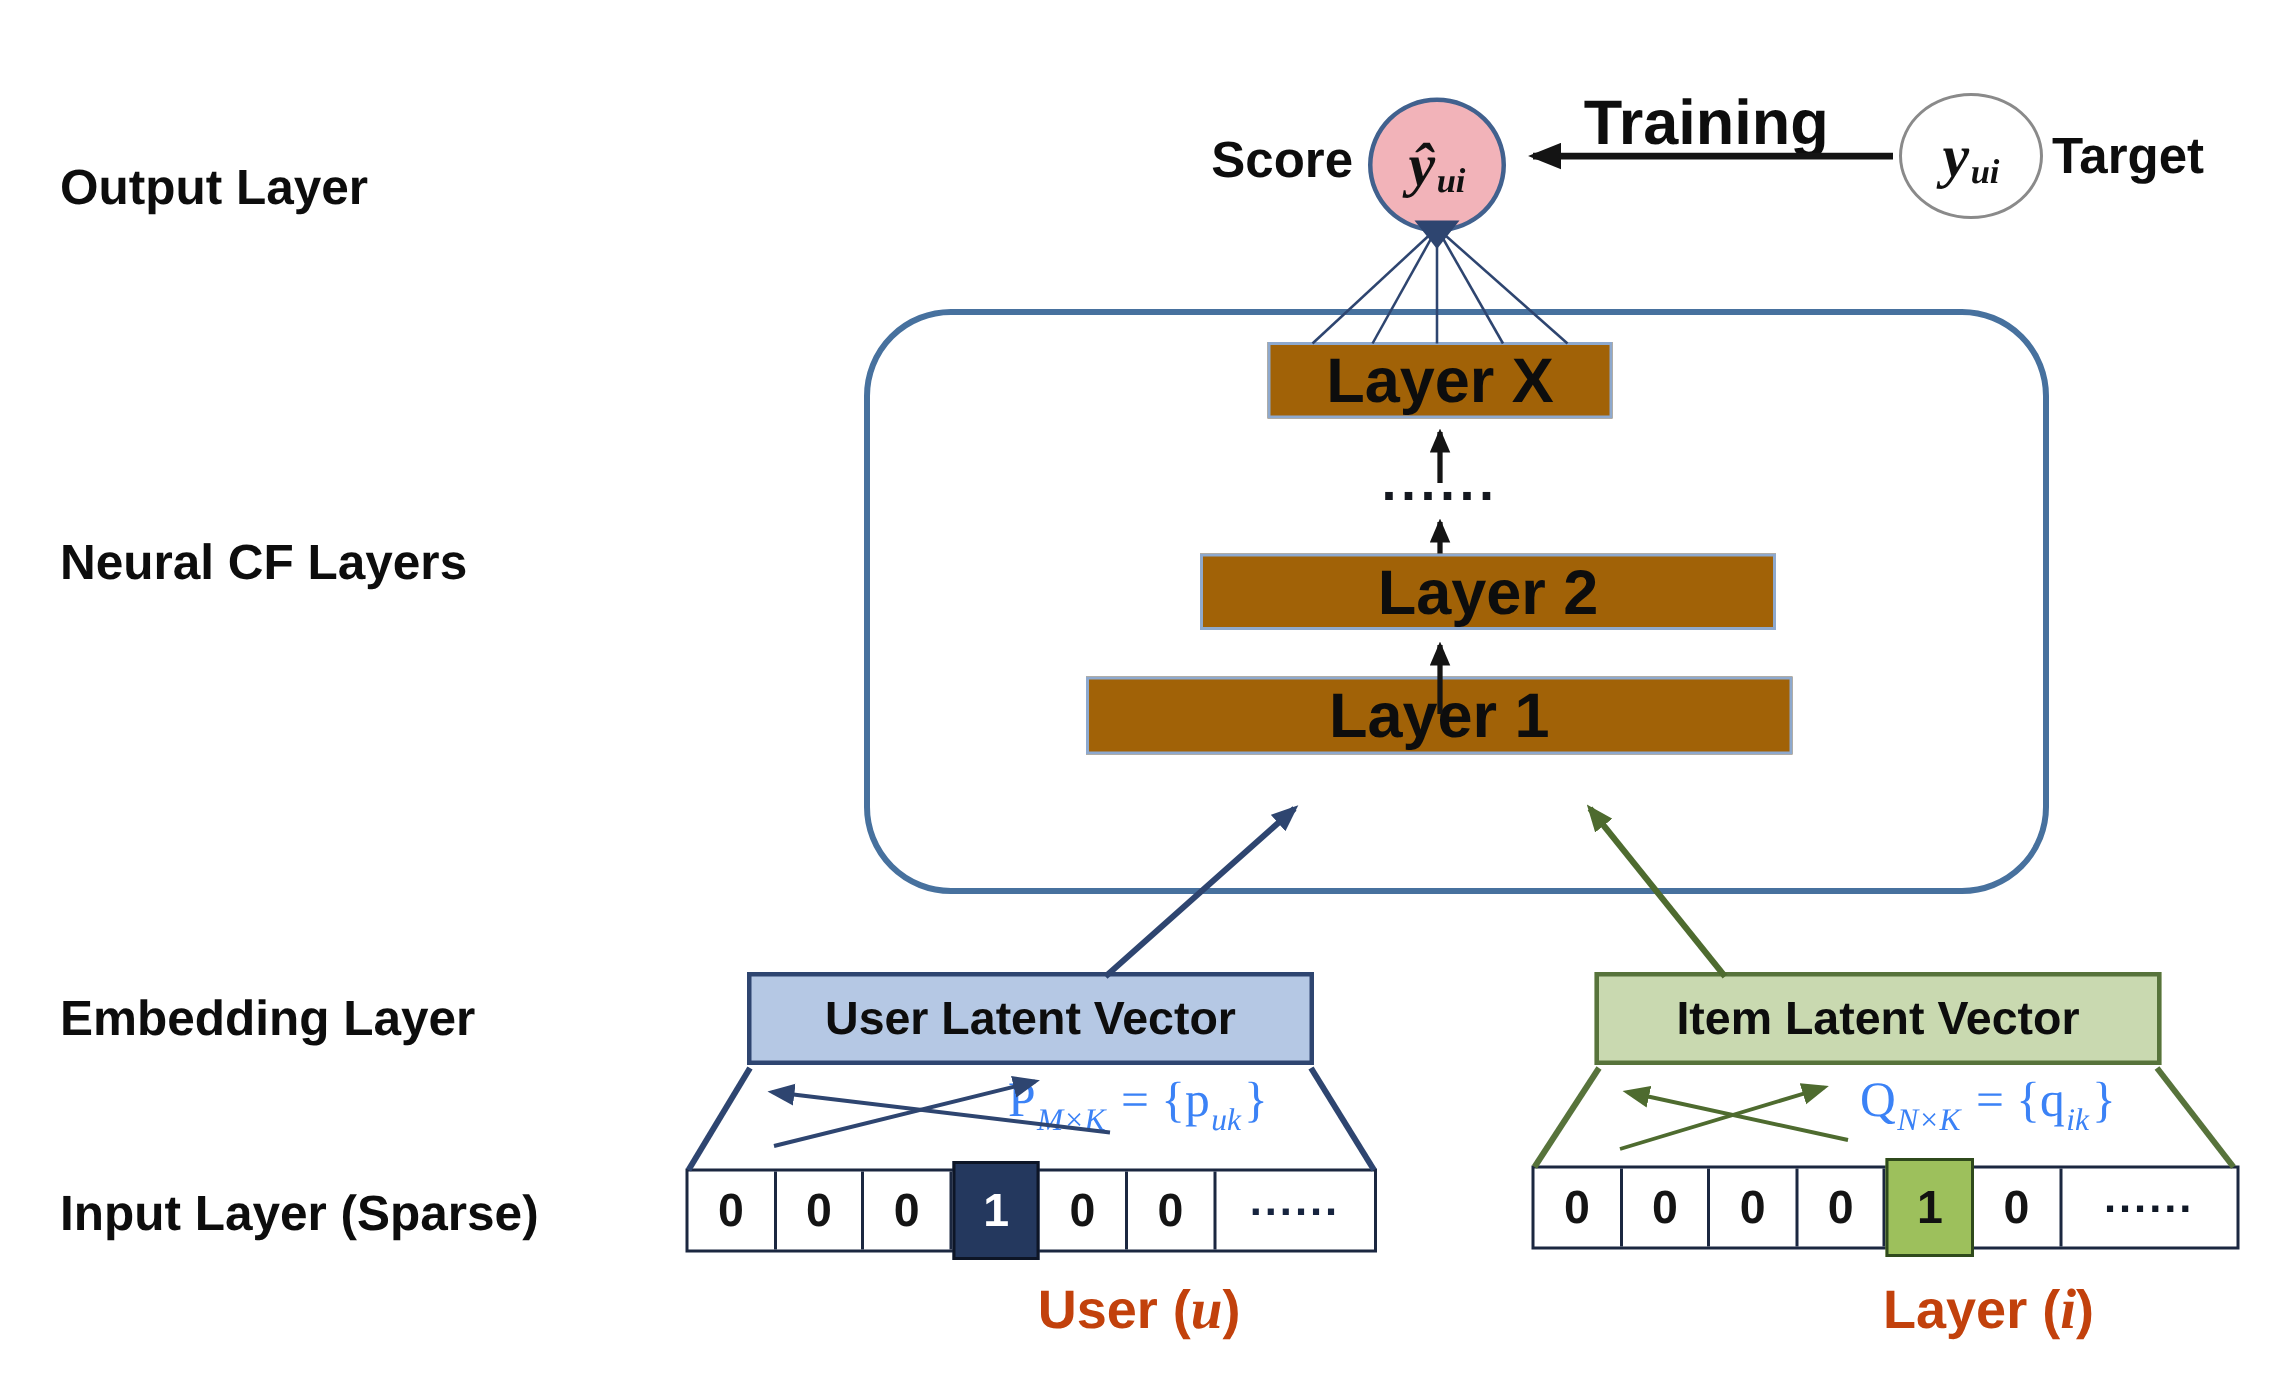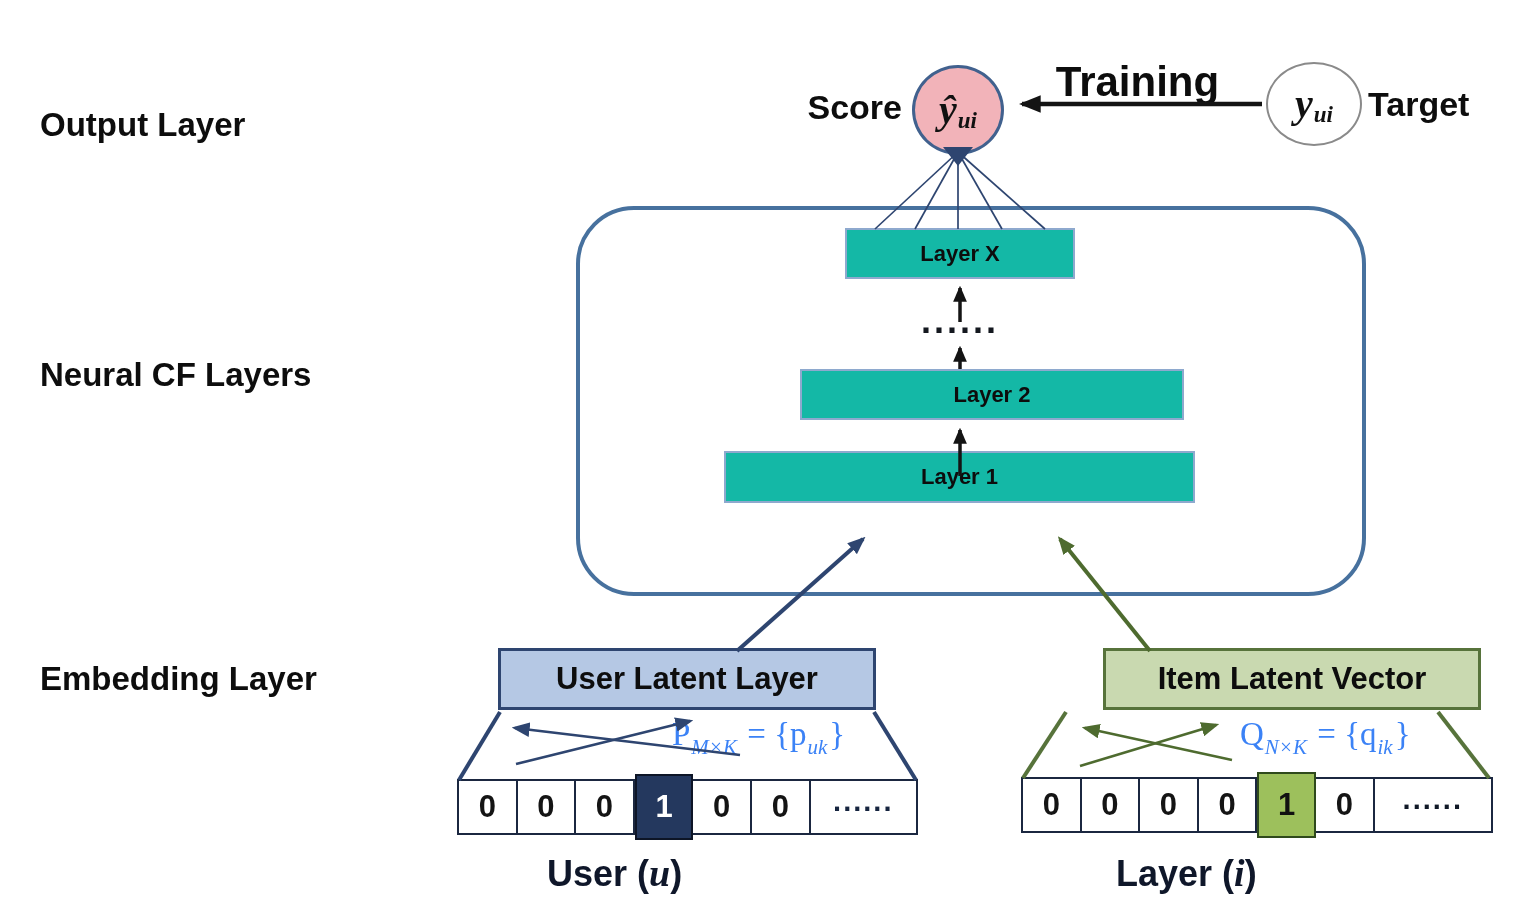--- a/index.html
+++ b/index.html
@@ -9,70 +9,71 @@
   .side-lbl{font-weight:700;font-size:33px;color:#0d0d0d;white-space:nowrap;text-align:right;}
   .big-lbl{font-weight:700;font-size:34px;color:#0d0d0d;white-space:nowrap;}
   .training-lbl{font-weight:700;font-size:42px;color:#0d0d0d;text-align:center;}
   .node{border-radius:50%;display:flex;align-items:center;justify-content:center;
         font-family:"Liberation Serif",serif;font-style:italic;font-weight:700;z-index:2;}
   .node-main{font-size:40px;line-height:1;}
   .node-sub{font-size:23px;position:relative;top:11px;margin-left:1px;}
   #score-node{background:#F2B3B9;border:3px solid #41618E;width:86px;height:84px;}
   #target-node{background:#ffffff;border:2.5px solid #8A8A8A;width:92px;height:80px;}
   #cf-rect{border:4px solid #47719E;border-radius:58px;background:transparent;z-index:1;}
-  .layer-box{background:#14b8a6;border:2px solid #8EA9CE;display:flex;align-items:center;
-             justify-content:center;font-weight:700;font-size:22px;color:#0d0d0d;z-index:2;box-sizing:border-box;}
+  .layer-box{background:#a16207;border:2px solid #8EA9CE;display:flex;align-items:center;
+             justify-content:center;font-weight:700;font-size:42px;color:#0d0d0d;z-index:2;box-sizing:border-box;}
   .cf-dots{font-weight:700;font-size:36px;letter-spacing:3px;color:#14181f;text-align:center;z-index:2;}
   .latent{display:flex;align-items:center;justify-content:center;font-weight:700;font-size:31px;
           color:#0d0d0d;z-index:2;box-sizing:border-box;}
   #user-latent{background:#B5C8E4;border:3px solid #2E4570;}
-  #item-latent{background:#C9D9B0;border:3px solid #57733B;margin-left:40px;}
+  #item-latent{background:#C9D9B0;border:3px solid #57733B;}
   .formula{font-family:"Liberation Serif",serif;font-weight:400;font-size:33px;color:#3b82f6;
            white-space:nowrap;z-index:2;}
   .fsub{font-size:21px;font-style:italic;position:relative;top:9px;margin:0 2px 0 1px;}
   .svector{display:flex;background:#fff;border:2px solid #1B2740;box-sizing:border-box;z-index:2;}
   .cell{box-sizing:border-box;width:58.6px;border-right:2px solid #1B2740;display:flex;
         align-items:center;justify-content:center;font-size:31px;font-weight:700;color:#141414;}
   .cell.last{border-right:none;flex:1;}
   .cell-one{margin-top:-7px;margin-bottom:-7px;z-index:3;position:relative;}
   .one-user{background:#24385E;color:#ffffff;border:2.5px solid #0D1526;}
   .one-item{background:#9DC05C;color:#111111;border:2.5px solid #2F4A1C;}
   .dots-span{transform:translateY(-6px);letter-spacing:2px;font-size:29px;color:#16243F;}
-  .caption{font-weight:700;font-size:36px;text-align:left;color:#0f172a;z-index:2;white-space:nowrap;}
+  .caption{font-weight:700;font-size:36px;text-align:right;color:#c2410c;z-index:2;white-space:nowrap;}
   .cvar{font-family:"Liberation Serif",serif;font-style:italic;font-weight:700;font-size:38px;}
   #overlay{position:absolute;left:0;top:0;width:1530px;height:920px;pointer-events:none;z-index:4;}
 </style>
 </head>
 <body>
 
 <div id="canvas">
 
   <div class="abs side-lbl" style="left:40px;top:106px;">Output Layer</div>
   <div class="abs side-lbl" style="left:40px;top:356px;">Neural CF Layers</div>
   <div class="abs side-lbl" style="left:40px;top:660px;">Embedding Layer</div>
+  <div class="abs side-lbl" style="left:40px;top:790px;">Input Layer (Sparse)</div>
 
   <div class="abs big-lbl" style="left:780px;top:88px;width:122px;text-align:right;">Score</div>
   <div class="abs node" id="score-node" style="left:912px;top:65px;">
     <span class="node-main">ŷ</span>
       <span class="node-sub">ui</span>
   </div>
   <div class="abs training-lbl" style="left:1020px;top:42px;width:235px;margin-top:16px;">Training</div>
   <div class="abs node" id="target-node" style="left:1266px;top:62px;">
     <span class="node-main">y</span>
       <span class="node-sub">ui</span>
   </div>
   <div class="abs big-lbl" style="left:1368px;top:85px;">Target</div>
 
   <div class="abs" id="cf-rect" style="left:576px;top:206px;width:782px;height:382px;"></div>
   <div class="abs layer-box" style="left:845px;top:228px;width:230px;height:51px;">Layer X</div>
   <div class="abs cf-dots" style="left:915px;top:300px;width:90px;">......</div>
   <div class="abs layer-box" style="left:800px;top:369px;width:384px;height:51px;">Layer 2</div>
   <div class="abs layer-box" style="left:724px;top:451px;width:471px;height:52px;">Layer 1</div>
 
-  <div class="abs latent" id="user-latent" style="left:498px;top:648px;width:378px;height:62px;">User Latent Layer</div>
+  <div class="abs latent" id="user-latent" style="left:498px;top:648px;width:378px;height:62px;">User Latent Vector</div>
   <div class="abs latent" id="item-latent" style="left:1063px;top:648px;width:378px;height:62px;">Item Latent Vector</div>
 
   <div class="abs formula" style="left:672px;top:716px;">
     <span>P</span><span class="fsub">M×K</span>
     <span>=</span>
     <span>{</span><span>p</span><span class="fsub">uk</span><span>}</span>
   </div>
   <div class="abs formula" style="left:1240px;top:716px;">
     <span>Q</span><span class="fsub">N×K</span>
     <span>=</span>

